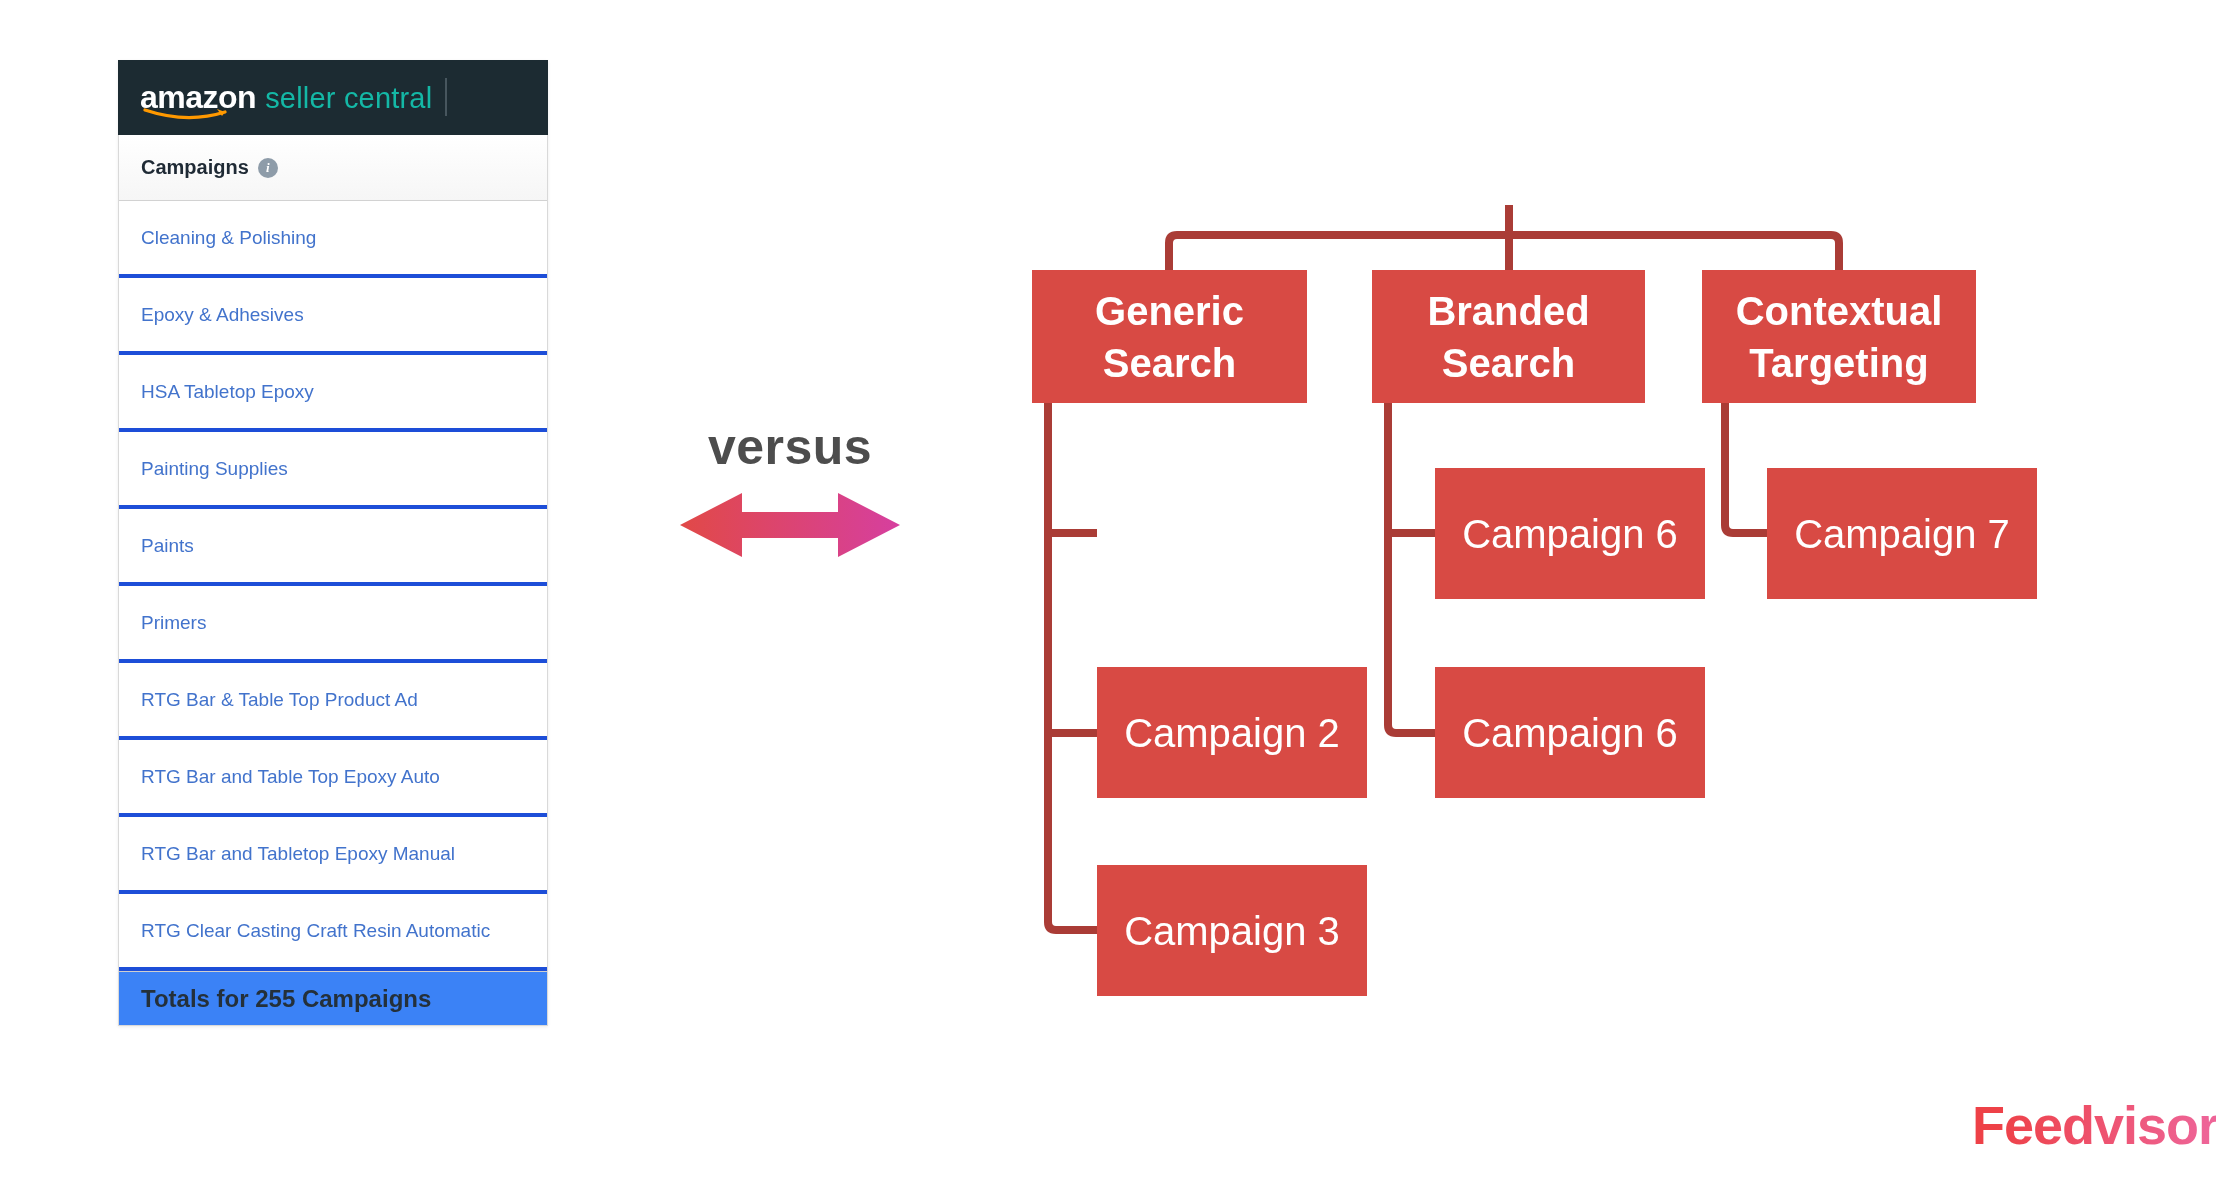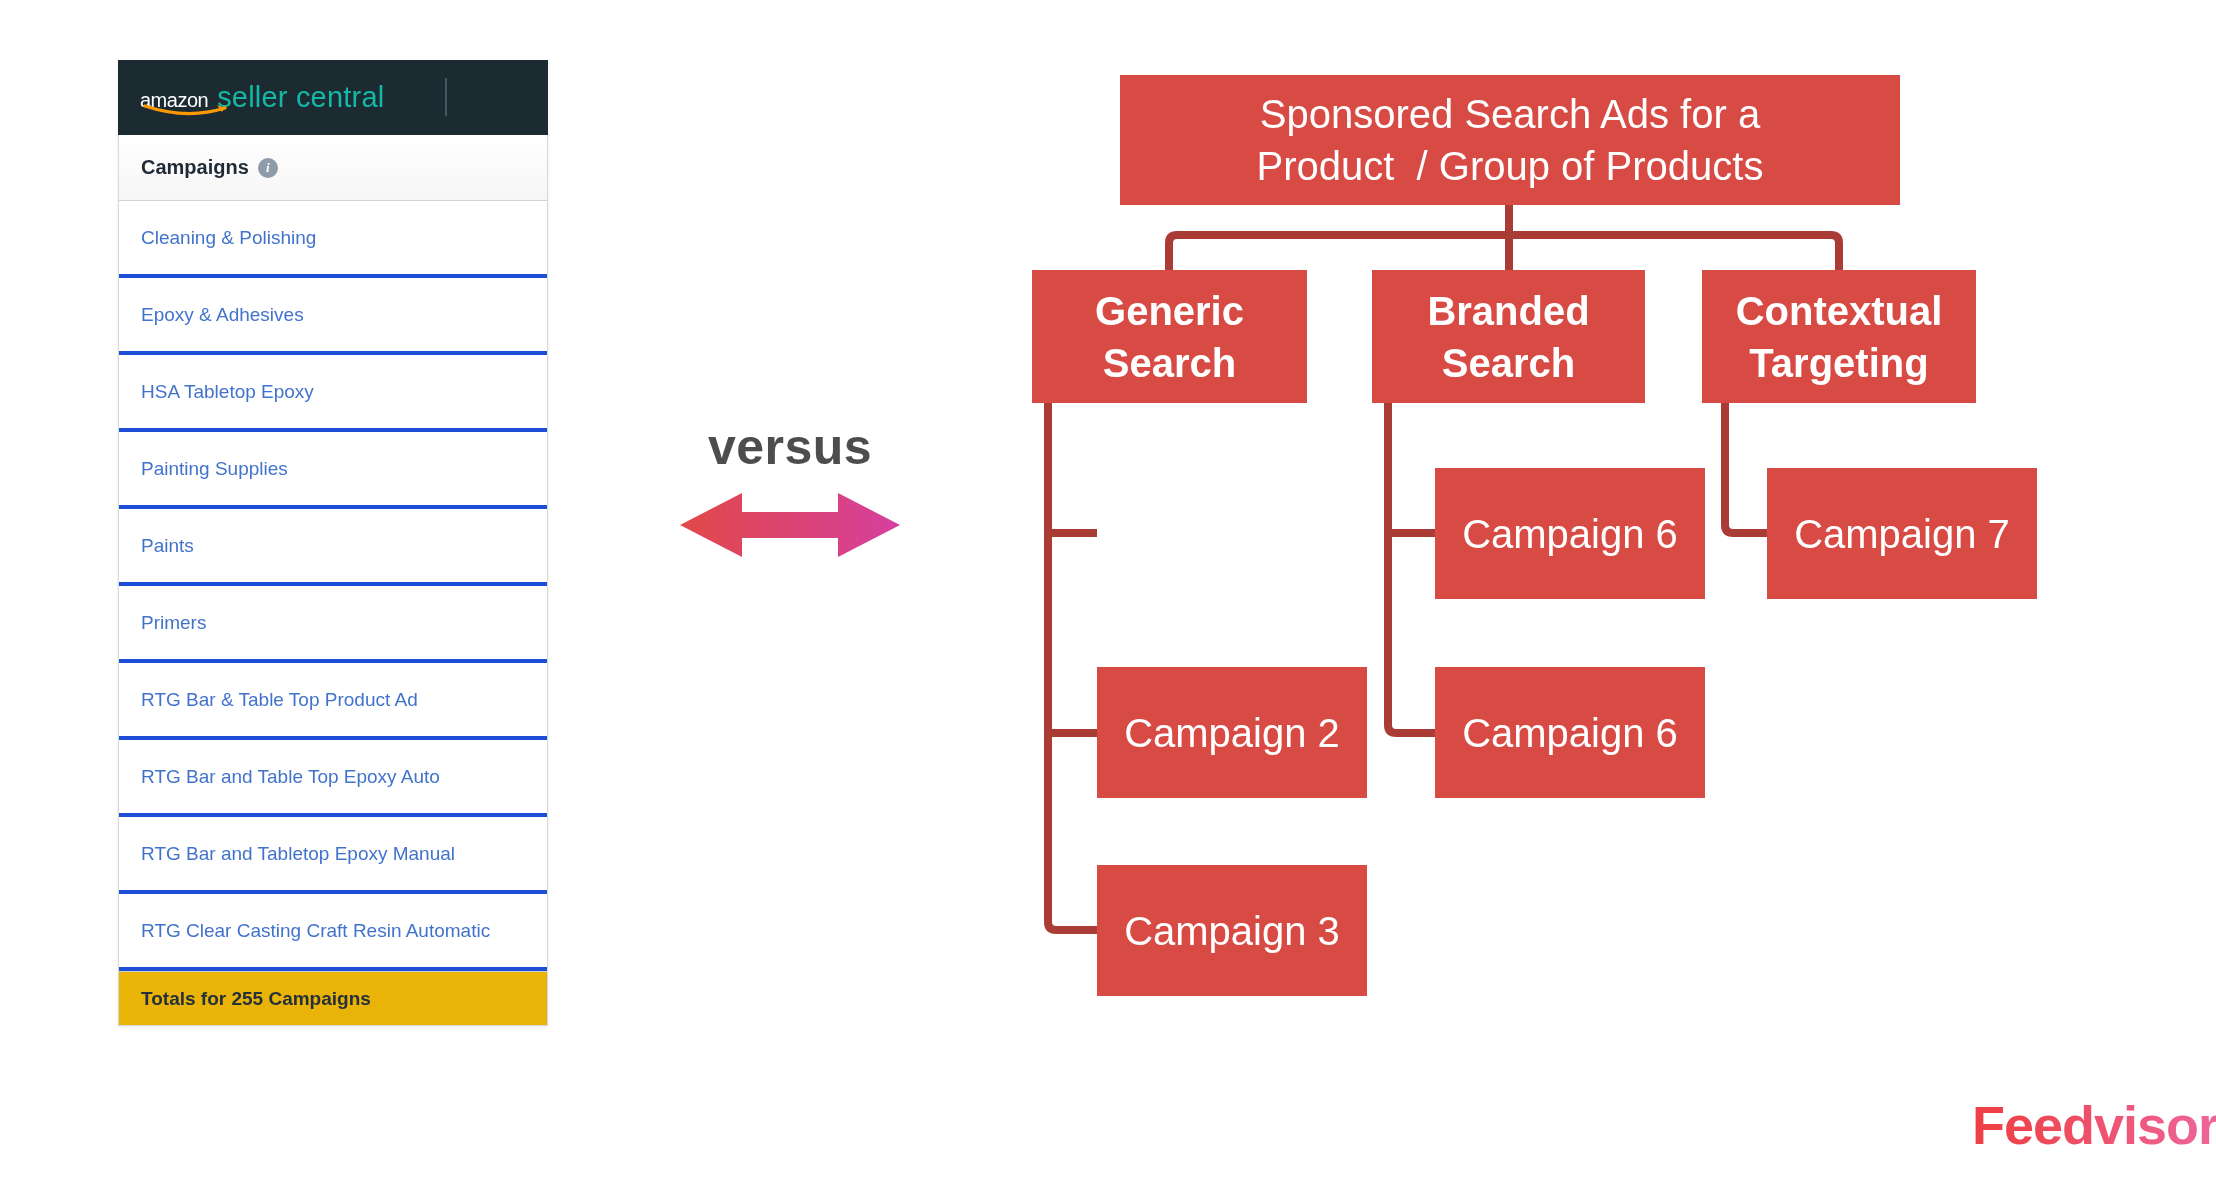--- a/index.html
+++ b/index.html
@@ -15,21 +15,21 @@
     background:#fff;border:1px solid #d9d9d9;border-top:none;
     box-shadow:0 1px 3px rgba(0,0,0,.08);
   }
   .sc-header{
     height:75px;background:var(--header_dark,#1C2B32);
     display:flex;align-items:center;padding-left:22px;position:relative;
     margin:0 -1px; 
   }
   .sc-logo{display:flex;align-items:baseline;color:#fff;}
   .sc-logo .amazon-word{
-    position:relative;font-weight:400;font-size:20px;letter-spacing:-0.5px;
+    position:relative;font-weight:700;font-size:32px;letter-spacing:-0.5px;
   }
   .sc-logo .amazon-word svg{position:absolute;left:3px;bottom:-8px;}
   .sc-logo .suffix{
     font-weight:300;font-size:29px;margin-left:9px;letter-spacing:0.2px;color:#14b8a6;
   }
   .sc-header .divider{
     position:absolute;left:327px;top:18px;width:2px;height:38px;background:#47565e;
   }
   .sc-campaigns-header{
     height:65px;display:flex;align-items:center;padding-left:22px;
@@ -45,22 +45,22 @@
     color:#fff;font-size:13px;font-weight:700;margin-left:9px;
     font-family:"Liberation Serif","DejaVu Serif",serif;font-style:italic;
   }
   .sc-row{
     height:73px;display:flex;align-items:center;padding-left:22px;
     border-bottom:4px solid #1d4ed8;
     color:var(--link_blue,#4273CC);font-size:19px;cursor:pointer;
   }
   .sc-totals{
     height:53px;display:flex;align-items:center;padding-left:22px;
-    background:#eab308;border-top:1px solid #cfcfcf;
-    font-weight:700;font-size:19px;color:#24303a;
+    background:#3b82f6;border-top:1px solid #cfcfcf;
+    font-weight:700;font-size:24px;color:#24303a;
   }
 
   
   .versus-block{position:absolute;left:650px;top:418px;width:280px;text-align:center;}
   .versus-label{font-weight:700;font-size:50px;color:#4d4d4d;letter-spacing:0.5px;}
   .versus-arrow{display:block;margin:16px auto 0;}
   .stop-a{stop-color:var(--arrow_start,#E14947);}
   .stop-b{stop-color:var(--arrow_end,#D63F9F);}
 
   
@@ -148,24 +148,20 @@
 
 <div class="diagram">
   <svg class="connectors" width="1100" height="960" viewBox="0 0 1100 960">
     <path class="connector" d="M489,145 L489,210"></path>
     <path class="connector" d="M149,210 L149,183 Q149,175 157,175 L811,175 Q819,175 819,183 L819,210"></path>
     <path class="connector" d="M28,343 L28,862 Q28,870 36,870 L77,870 M28,473 L77,473 M28,673 L77,673"></path>
     <path class="connector" d="M368,343 L368,665 Q368,673 376,673 L415,673 M368,473 L415,473"></path>
     <path class="connector" d="M705,343 L705,465 Q705,473 713,473 L747,473"></path>
   </svg>
 
-  <div class="node node-root">
-    <span class="root-line">Sponsored Search Ads for a</span>
-    <span class="root-line">Product  / Group of Products</span>
-  </div>
 
   <div class="node node-group node-g0">Generic Search</div>
   <div class="node node-group node-g1">Branded Search</div>
   <div class="node node-group node-g2">Contextual Targeting</div>
 
   <div class="node node-campaign col1 row2">Campaign 2</div>
   <div class="node node-campaign col1 row3">Campaign 3</div>
   <div class="node node-campaign col2 row1">Campaign 6</div>
   <div class="node node-campaign col2 row2">Campaign 6</div>
   <div class="node node-campaign col3 row1">Campaign 7</div>

